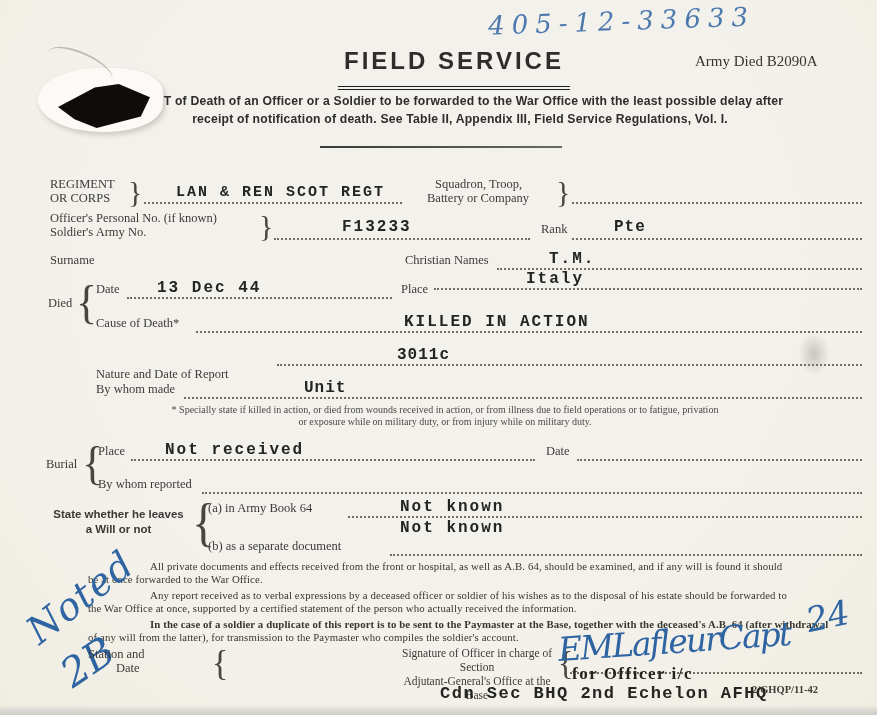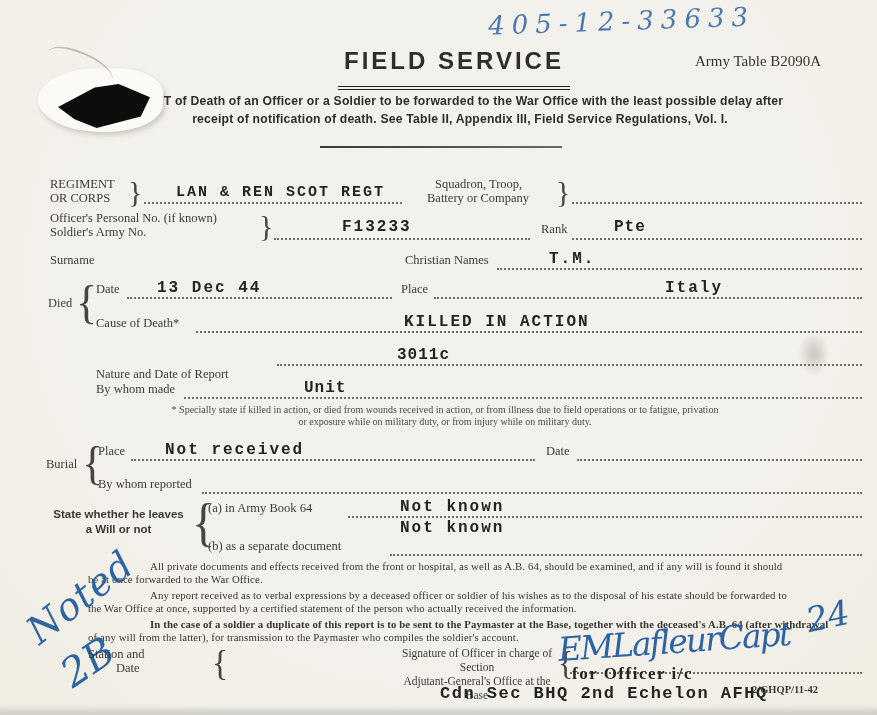--- a/index.html
+++ b/index.html
@@ -28,21 +28,21 @@
 </style>
 </head>
 <body>
 
 <div class="page">
 
   <div class="abs hand" style="left:488px; top:6px; font-size:26px; letter-spacing:7px; transform:rotate(-2deg); opacity:.85;">405-12-33633</div>
 
   <div class="abs boldprint" style="left:338px; top:47px; font-size:24px; letter-spacing:3px; border-bottom:4px double #1d1d1b; padding:0 6px 11px 6px;">FIELD SERVICE</div>
 
-  <div class="abs" style="left:695px; top:53px; font-size:15px; color:#35342f;">Army Table B2090A</div>
+  <div class="abs" style="left:695px; top:53px; font-size:15px; color:#35342f;">Army Died B2090A</div>
 
   <div class="abs boldprint center" style="left:60px; top:94px; width:800px; font-size:12.2px; letter-spacing:0.2px;">PORT of Death of an Officer or a Soldier to be forwarded to the War Office with the least possible delay after</div>
   <div class="abs boldprint center" style="left:60px; top:112px; width:800px; font-size:12.2px; letter-spacing:0.2px;">receipt of notification of death.  See Table II, Appendix III, Field Service Regulations, Vol. I.</div>
 
   <div class="abs" style="left:38px; top:68px; width:125px; height:64px; background:#fbfaf6; border-radius:58% 45% 52% 60%; box-shadow:2px 3px 5px rgba(90,85,75,.25); filter:blur(.5px);"></div>
   <div class="abs" style="left:58px; top:84px; width:92px; height:44px; background:#0e0d0c; clip-path:polygon(0% 52%, 40% 8%, 66% 0%, 100% 30%, 90% 74%, 42% 100%, 18% 80%);"></div>
   <div class="abs" style="left:45px; top:52px; width:70px; height:26px; border-top:2px solid rgba(125,122,112,.45); border-radius:50%; transform:rotate(24deg);"></div>
 
   <div class="abs" style="left:320px; top:146px; width:242px; height:2px; background:linear-gradient(90deg,#3a3a36,#6a6a64);"></div>
 
@@ -82,21 +82,21 @@
     <span class="type" style="margin-left:52px; font-size:16px; letter-spacing:2px;">T.M.</span>
   </div>
 
   <div class="abs lbl" style="left:48px; top:297px;text-align:right;">Died</div>
   <span class="abs brace" style="left:76px; top:277px; font-size:44px; transform:scaleY(1.05);">{</span>
   <div class="abs lbl" style="left:96px; top:283px;">Date</div>
   <div class="abs dots" style="left:127px; top:275px; width:265px; height:22px;">
     <span class="type" style="margin-left:30px; font-size:16px; letter-spacing:2px;">13 Dec 44</span>
   </div>
   <div class="abs lbl" style="left:401px; top:283px;">Place</div>
-  <div class="abs dots" style="left:434px; top:275px; width:428px; height:22px;text-align:center;">
+  <div class="abs dots" style="left:434px; top:266px; width:428px; height:22px;">
     <span class="type" style="margin-left:92px; font-size:16px; letter-spacing:2px;">Italy</span>
   </div>
   <div class="abs lbl" style="left:96px; top:317px;">Cause of Death*</div>
   <div class="abs dots" style="left:196px; top:309px; width:666px; height:22px;">
     <span class="type" style="margin-left:208px; font-size:16px; letter-spacing:2px;">KILLED IN ACTION</span>
   </div>
   <div class="abs lbl" style="left:96px; top:368px;">Nature and Date of Report</div>
   <div class="abs dots" style="left:277px; top:342px; width:585px; height:22px;">
     <span class="type" style="margin-left:120px; font-size:16px;">3011c</span>
   </div>

